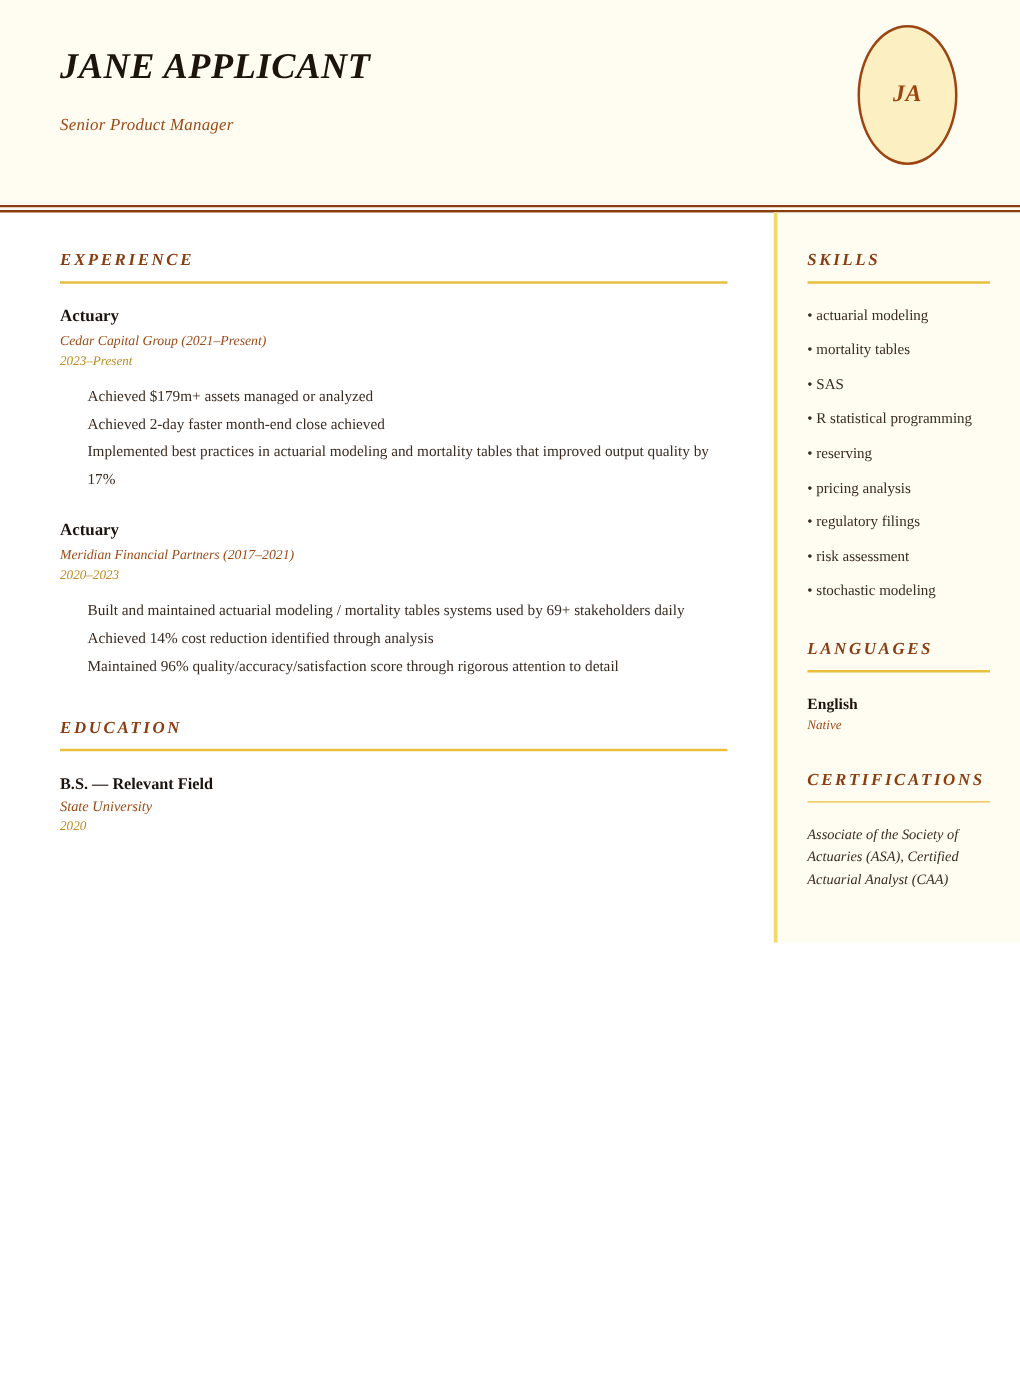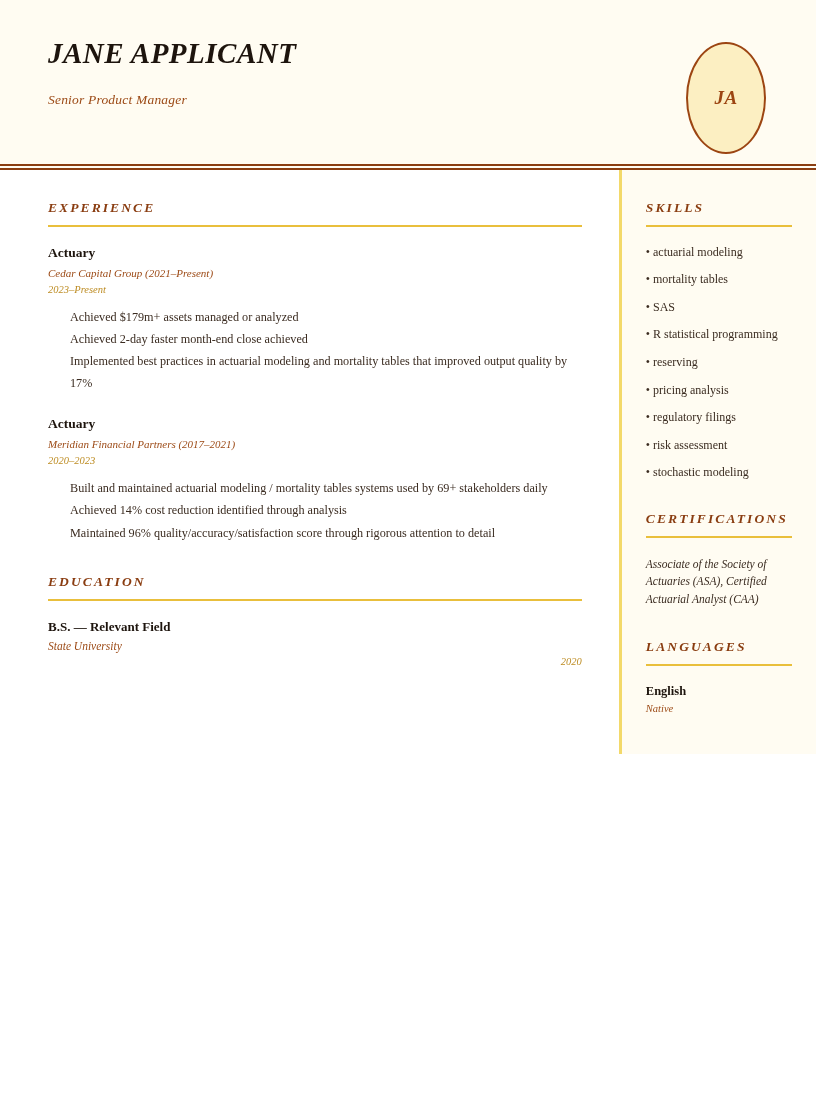--- a/index.html
+++ b/index.html
@@ -36,21 +36,21 @@
   .header-title {
     font-size: 13.5px;
     font-style: italic;
     color: #9c4a16;
     margin-top: 22px;
     letter-spacing: 0.2px;
   }
   .avatar {
     position: absolute;
     right: 50px;
-    top: 42px;
+    top: 20px;
     width: 80px;
     height: 112px;
     border-radius: 50%;
     background: #fcefc2;
     border: 2.2px solid #9c4512;
     box-sizing: border-box;
     display: flex;
     align-items: center;
     justify-content: center;
   }
@@ -158,21 +158,20 @@
   .edu-school {
     font-size: 11.5px;
     font-style: italic;
     color: #9c4a16;
     margin-bottom: 4px;
   }
   .edu-year {
     font-size: 10.5px;
     font-style: italic;
     color: #bd8c23;
-    text-align: right;
   }
 
   
   .skill-item {
     font-size: 12px;
     color: #3a2b20;
     margin-bottom: 12px;
     line-height: 1.3;
   }
   .skill-item:last-child { margin-bottom: 5px; }
@@ -282,28 +281,28 @@
       </div>
       <div class="skill-item">
         <span class="skill-dot">•</span><span>risk assessment</span>
       </div>
       <div class="skill-item">
         <span class="skill-dot">•</span><span>stochastic modeling</span>
       </div>
     </div>
 
     <div class="section">
-      <div class="section-head">CERTIFICATIONS</div>
-      <div class="section-rule"></div>
-      <div class="cert-text">Associate of the Society of Actuaries (ASA), Certified Actuarial Analyst (CAA)</div>
-    </div>
-
-    <div class="section">
       <div class="section-head">LANGUAGES</div>
       <div class="section-rule"></div>
       <div>
         <div class="lang-name">English</div>
         <div class="lang-level">Native</div>
       </div>
     </div>
 
+    <div class="section">
+      <div class="section-head">CERTIFICATIONS</div>
+      <div class="section-rule"></div>
+      <div class="cert-text">Associate of the Society of Actuaries (ASA), Certified Actuarial Analyst (CAA)</div>
+    </div>
+
   </div>
 </div>
 
 </body></html>

